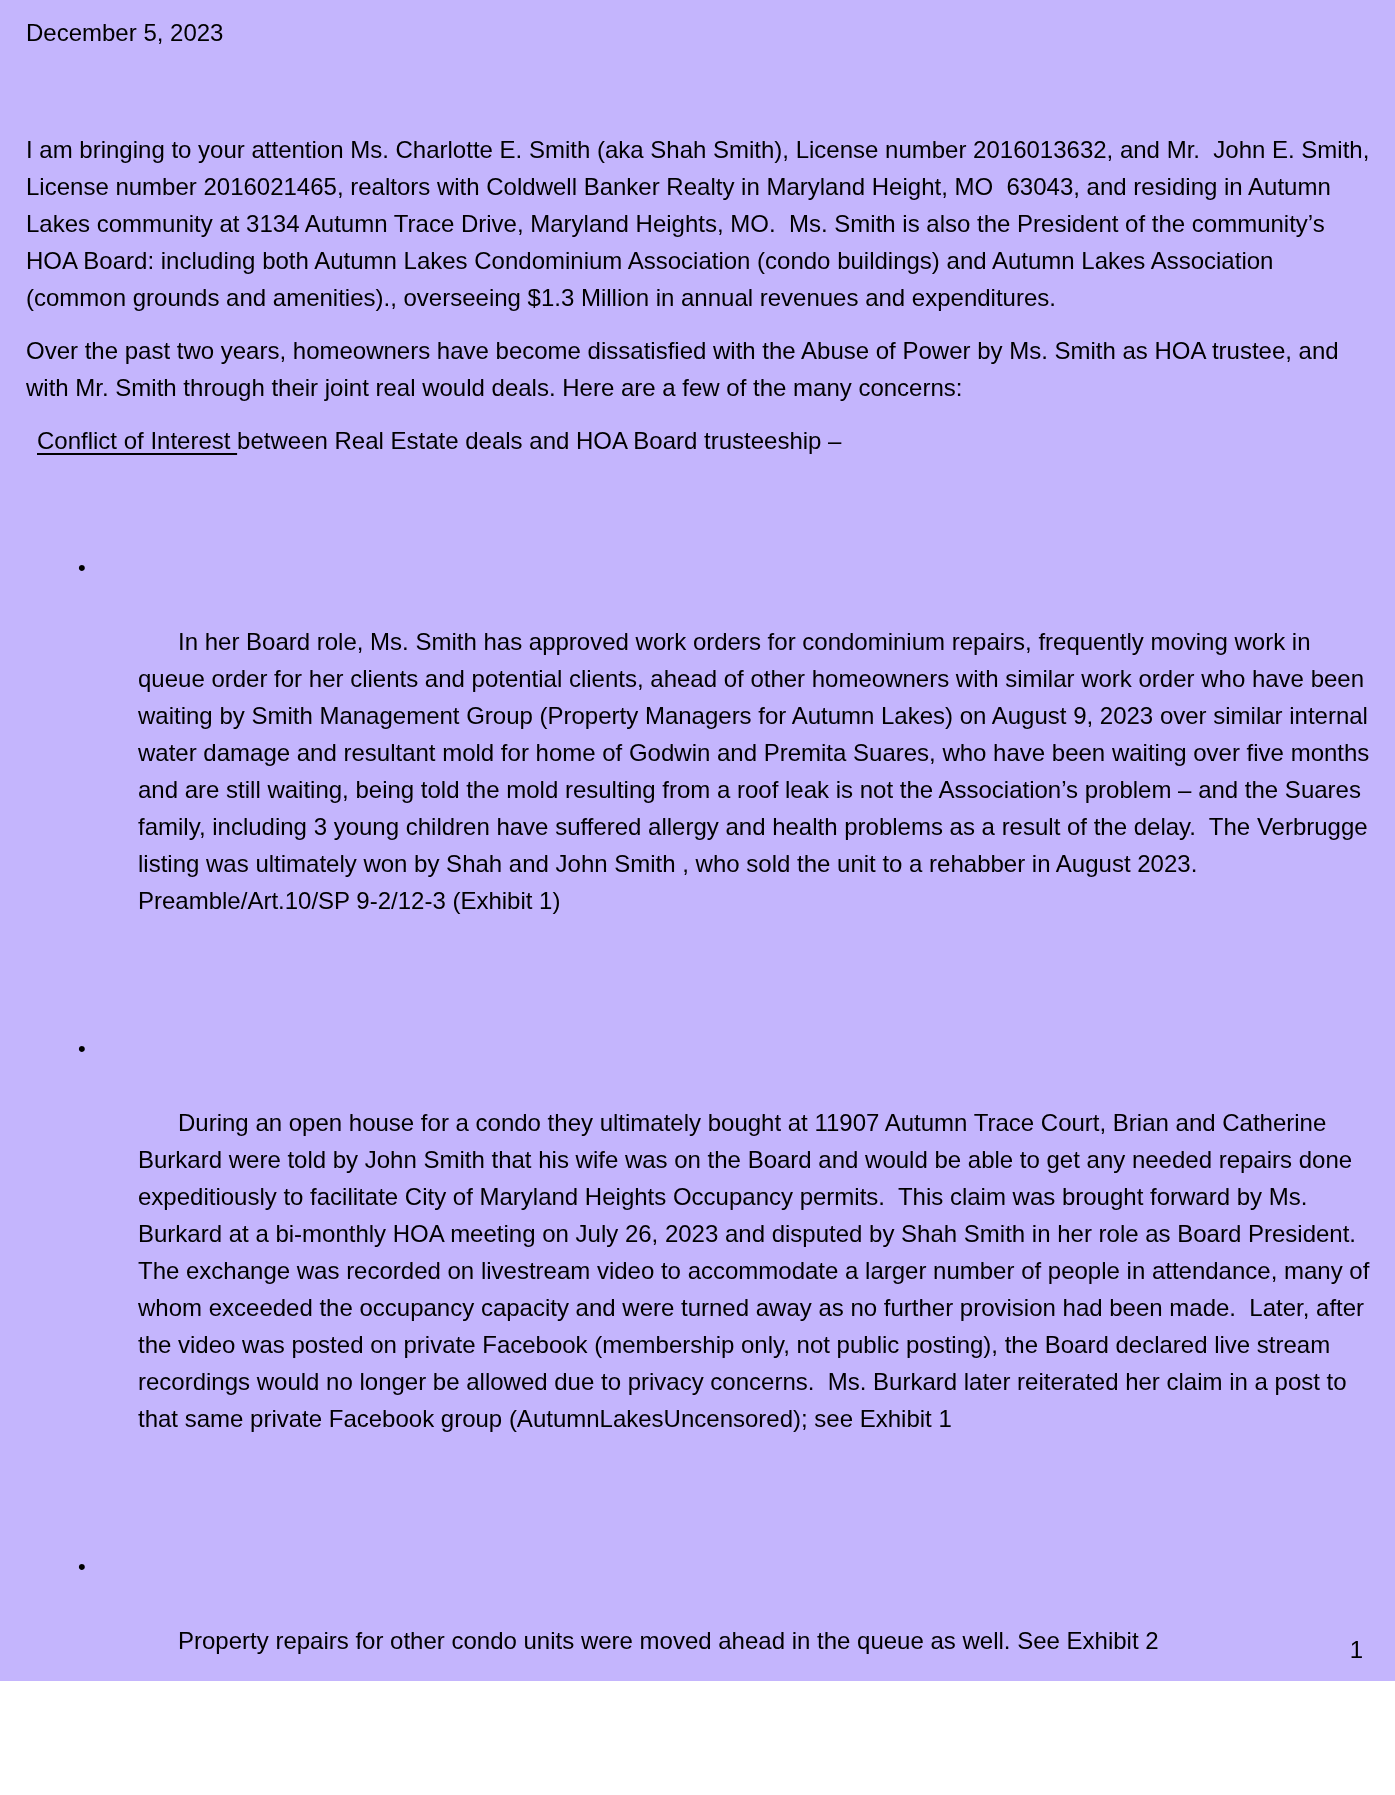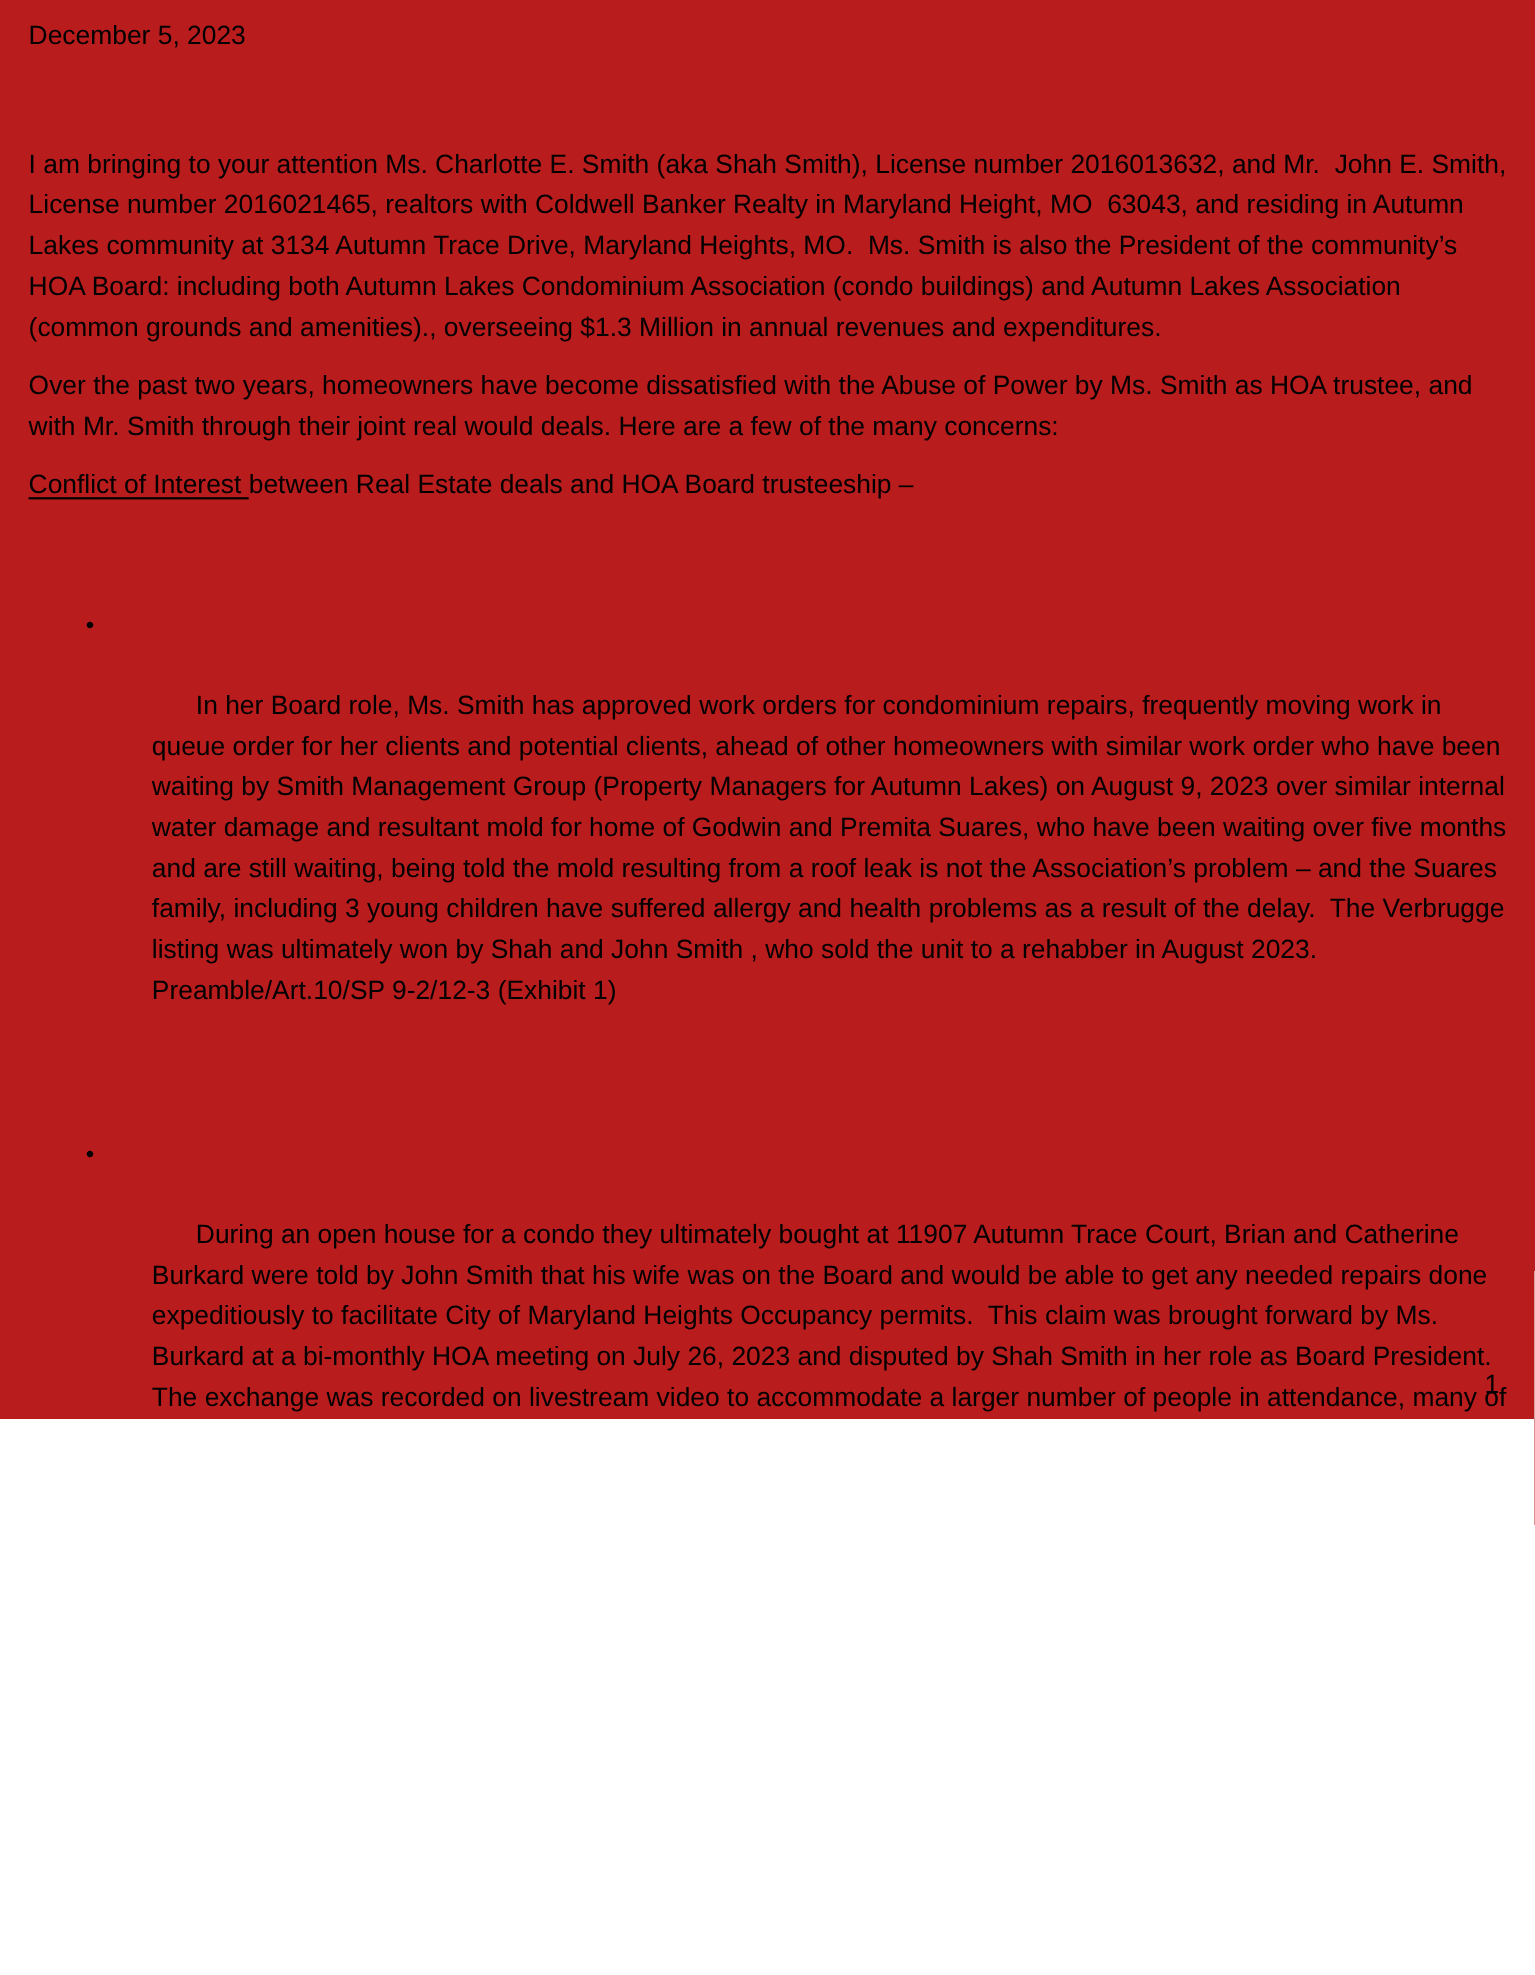--- a/index.html
+++ b/index.html
@@ -3,41 +3,42 @@
 <meta charset="utf-8">
 <style>
   html, body {
     margin: 0;
     padding: 0;
     background: #ffffff;
   }
   .page {
     position: relative;
     width: 1395px;
-    height: 1290px;
+    height: 1681px;
     box-sizing: border-box;
     padding: 14px 25px 0 26px;
-    background: #b91c1c;
+    background: #c4b5fd;
     color: #000000;
     font-family: "Liberation Sans", sans-serif;
     font-size: 24px;
     line-height: 37px;
     overflow: hidden;
   }
   .page p, .page ul {
     margin: 0 0 16px 0;
     white-space: pre-wrap;
   }
   .date {
     margin-bottom: 80px !important;
   }
   .u {
     text-decoration: underline;
     text-decoration-thickness: 2px;
     text-underline-offset: 4px;
+    margin-left: 11px;
   }
   ul.bullets {
     list-style: none;
     padding: 0;
   }
   ul.bullets li {
     position: relative;
     padding-left: 112px;
     white-space: pre-wrap;
   }

